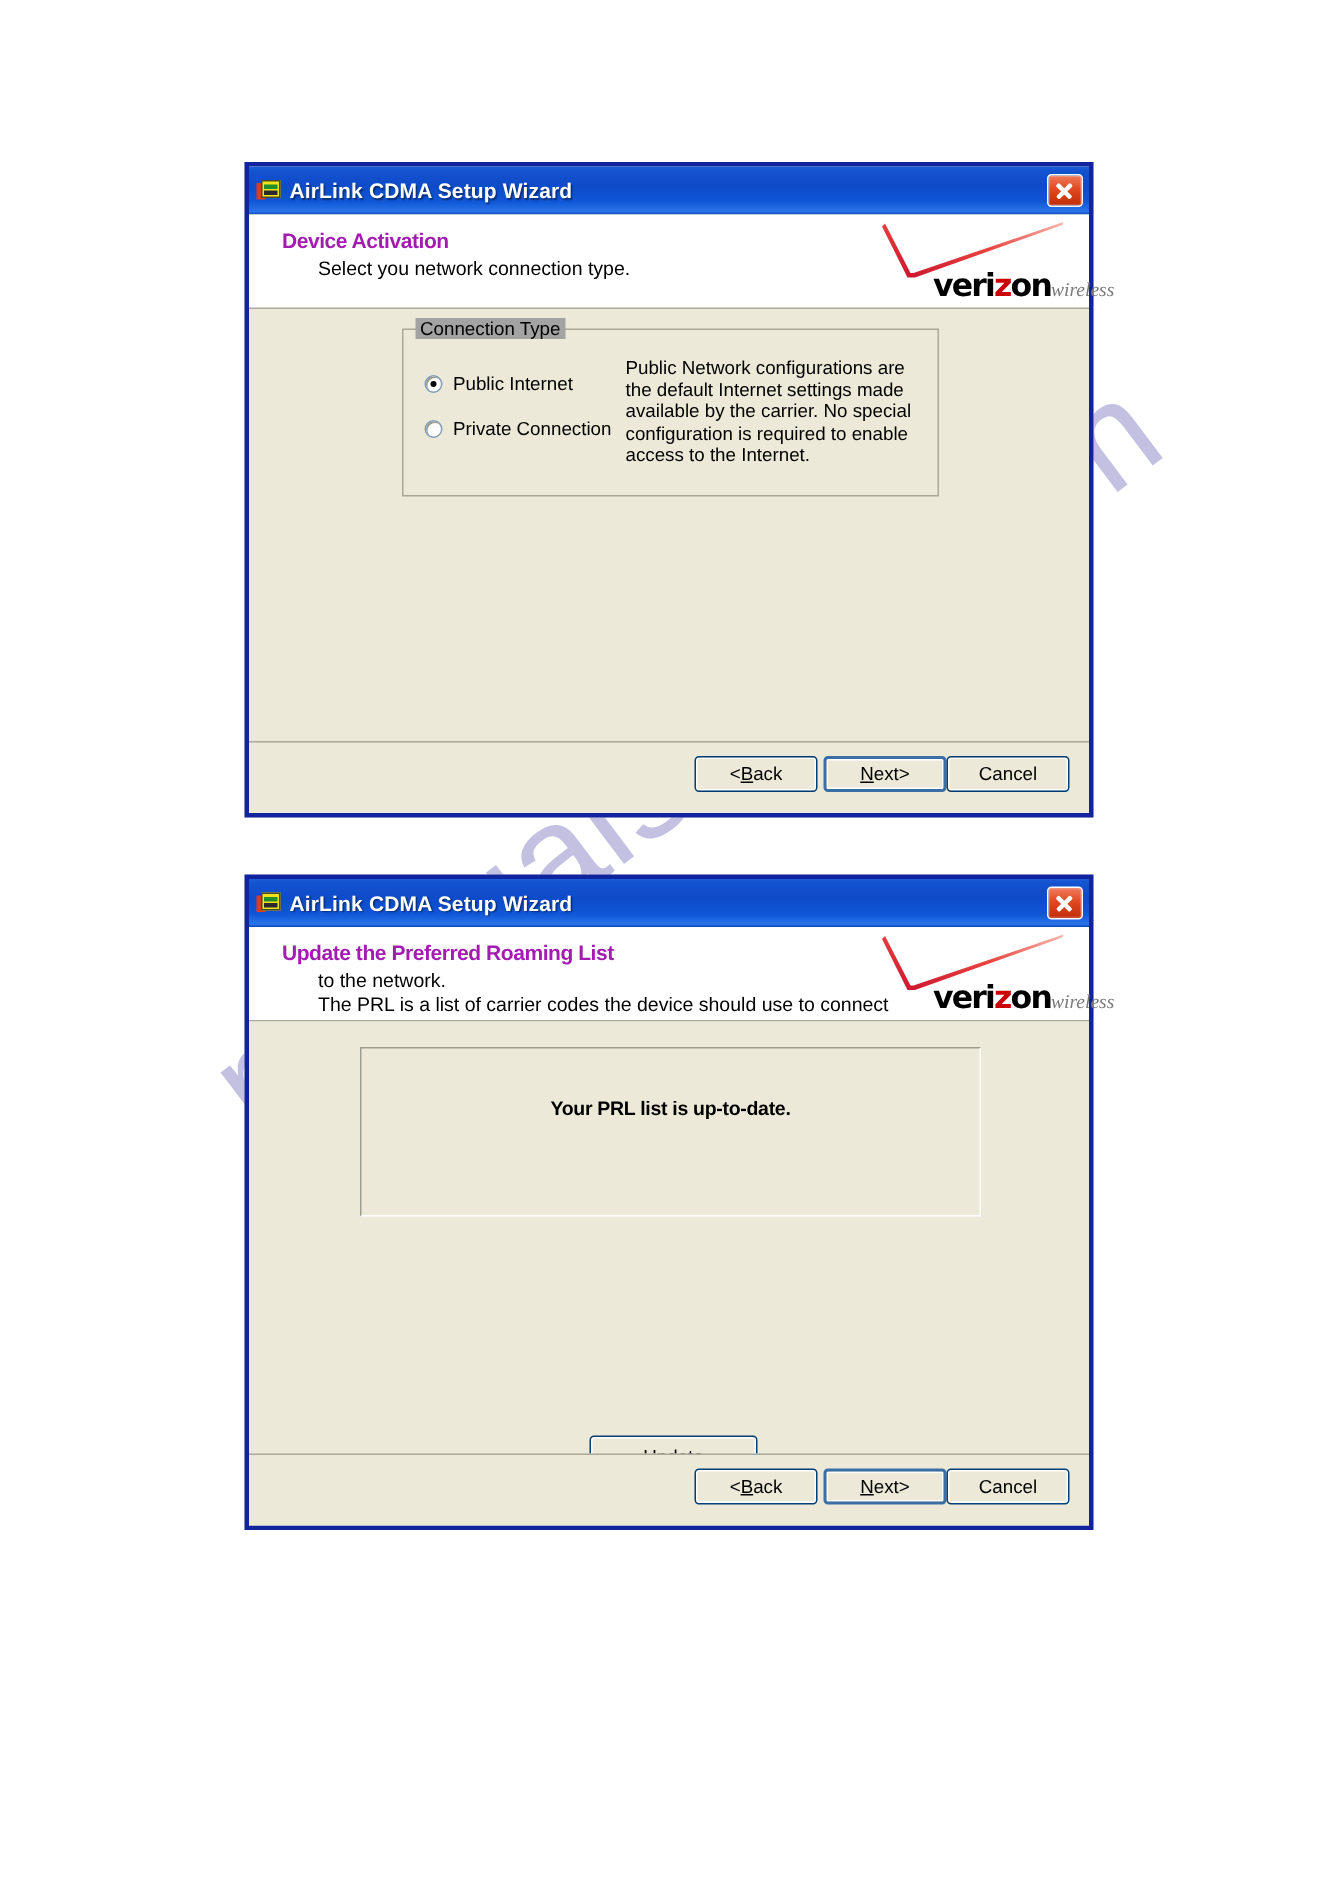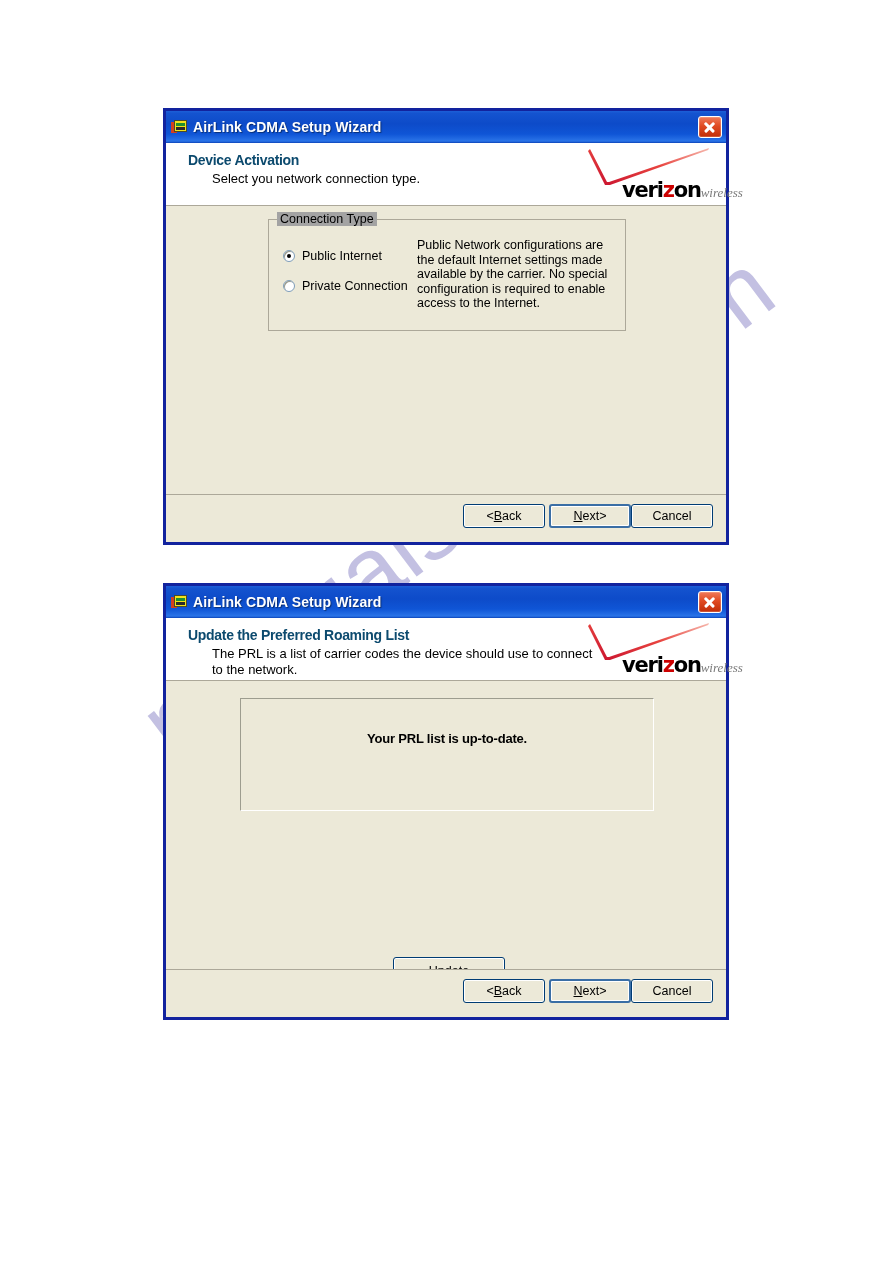--- a/index.html
+++ b/index.html
@@ -102,21 +102,21 @@
     background: #ffffff;
     border-bottom: 1px solid #aca899;
     height: 63px;
     position: relative;
     padding: 9px 0 0 22px;
     box-sizing: border-box;
   }
   .header-title {
     font-size: 14px;
     font-weight: bold;
-    color: #0c4a6e;
+    color: #a21caf;
     letter-spacing: -0.3px;
     margin: 0 0 3px 0;
     white-space: nowrap;
   }
   .header-sub {
     font-size: 13px;
     color: #000000;
     margin-left: 24px;
     line-height: 16px;
     max-width: 390px;
@@ -402,22 +402,22 @@
         <span class="ti-c"></span>
         <span class="ti-d"></span>
     </div>
     <div class="titlebar-title">AirLink CDMA Setup Wizard</div>
     <div class="close-btn"></div>
   </div>
 
   <div class="header">
     <div class="header-title">Update the Preferred Roaming List</div>
     <div class="header-sub">
+      <div>to the network.</div>
       <div>The PRL is a list of carrier codes the device should use to connect</div>
-      <div>to the network.</div>
     </div>
     <div class="vz-logo">
       <svg class="vz-swoosh" width="142" height="40" viewBox="0 0 142 40">
         <defs>
           <linearGradient id="swg2" x1="0" y1="1" x2="1" y2="0">
             <stop offset="0" stop-color="#c8102e"></stop>
             <stop offset="0.55" stop-color="#e8443f"></stop>
             <stop offset="1" stop-color="#f6b9ae"></stop>
           </linearGradient>
         </defs>

